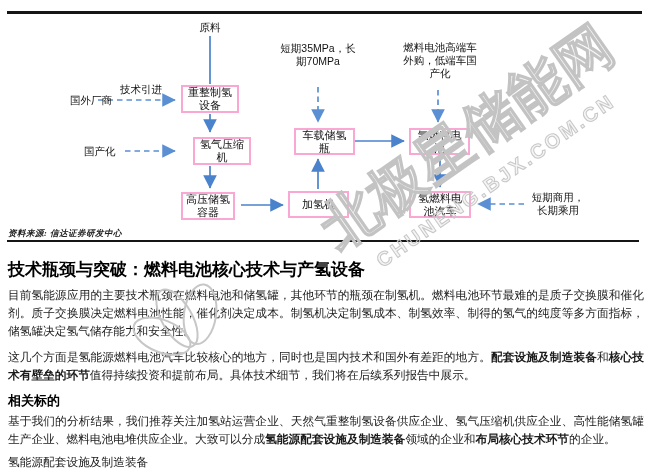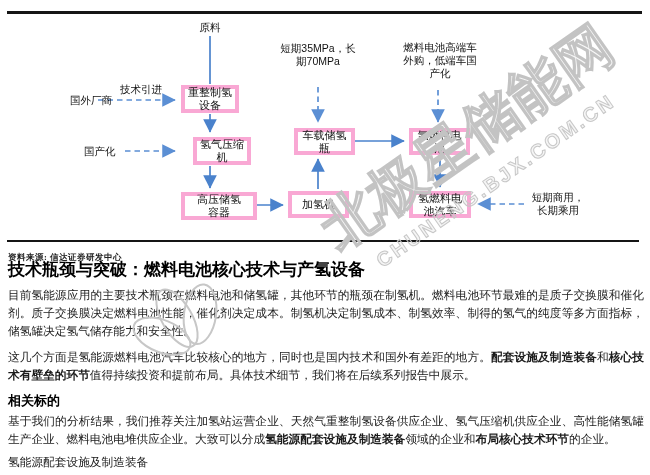--- a/index.html
+++ b/index.html
@@ -3,41 +3,41 @@
 <meta charset="utf-8">
 <style>
   html,body{margin:0;padding:0;background:#fff;}
   .page{position:relative;width:650px;height:475px;background:#fff;overflow:hidden;
         font-family:"Liberation Sans","DejaVu Sans",sans-serif;color:#1b1b1b;}
   .rule{position:absolute;background:#151515;}
   .rule-top{left:7px;right:8px;top:11px;height:3px;}
   .rule-mid{left:7px;right:11px;top:240px;height:2px;}
 
   
-  .dbox{position:absolute;box-sizing:border-box;border:4px solid #f9a8d4;background:#fff;
+  .dbox{position:absolute;box-sizing:border-box;border:2px solid #f9a8d4;background:#fff;
         display:flex;align-items:center;justify-content:center;text-align:center;
         font-size:11px;line-height:13px;white-space:pre-line;color:#111;z-index:10;}
   .dlabel{position:absolute;font-size:10.5px;line-height:13px;color:#111;
           white-space:pre-line;z-index:10;}
   .dlabel.center{text-align:center;}
   svg.arrows{position:absolute;left:0;top:0;z-index:5;}
 
   
   .wm-anchor{position:absolute;width:0;height:0;z-index:30;pointer-events:none;}
   .wm-inner{transform:translate(-50%,-50%) rotate(-35deg);white-space:nowrap;text-align:center;}
   .wm-brand{font-size:56px;font-weight:bold;letter-spacing:1px;
             color:rgba(195,195,195,0.14);-webkit-text-stroke:1.4px #c3c3c3;}
   .wm-domain{font-size:20px;font-weight:bold;letter-spacing:3px;margin-top:2px;
              color:rgba(195,195,195,0.16);-webkit-text-stroke:1px #c7c7c7;
              transform:translateX(26px);}
   .wm-flower{transform:translate(-50%,-50%) rotate(-30deg);}
 
   
-  .src{position:absolute;left:8px;top:252px;font-family:"Liberation Serif","DejaVu Serif",serif;
-       font-weight:bold;font-size:8.5px;letter-spacing:0.5px;color:#222;z-index:10;}
+  .src{position:absolute;left:8px;top:228px;font-family:"Liberation Serif","DejaVu Serif",serif;
+       font-style:italic;font-weight:bold;font-size:8.5px;letter-spacing:0.5px;color:#222;z-index:10;}
   .h1{position:absolute;left:8px;top:258px;font-size:17px;font-weight:bold;color:#000;z-index:10;}
   .h2{position:absolute;left:8px;top:392px;font-size:13px;font-weight:bold;color:#000;z-index:10;}
   .para{position:absolute;left:8px;width:636px;font-family:"Liberation Serif","DejaVu Serif",serif;
         font-size:11.7px;line-height:18.2px;text-align:justify;color:#1b1b1b;z-index:10;}
   .p1{top:287px;} .p2{top:349px;} .p3{top:413px;}
   .subh{position:absolute;left:8px;top:455px;font-family:"Liberation Serif","DejaVu Serif",serif;
         font-size:11.7px;color:#1b1b1b;z-index:10;}
   .para b{font-weight:bold;}
 </style>
 </head>
@@ -71,21 +71,21 @@
       <line x1="318" y1="87" x2="318" y2="122" marker-end="url(#ah-d)"></line>
       <line x1="438" y1="90" x2="438" y2="122" marker-end="url(#ah-d)"></line>
       <line x1="524" y1="204" x2="478" y2="204" marker-end="url(#ah-d)"></line>
     </g>
   </svg>
 
   <div class="dbox" style="left:181px;top:85px;width:58px;height:28px;">重整制氢
 设备</div>
   <div class="dbox" style="left:181px;top:137px;width:58px;height:28px;margin-left:12px;">氢气压缩
 机</div>
-  <div class="dbox" style="left:181px;top:192px;width:76px;height:28px;">高压储氢
+  <div class="dbox" style="left:181px;top:192px;width:54px;height:28px;">高压储氢
 容器</div>
   <div class="dbox" style="left:288px;top:191px;width:61px;height:27px;">加氢机</div>
   <div class="dbox" style="left:294px;top:128px;width:61px;height:27px;">车载储氢
 瓶</div>
   <div class="dbox" style="left:409px;top:128px;width:61px;height:27px;">氢燃料电
 池</div>
   <div class="dbox" style="left:409px;top:191px;width:62px;height:27px;">氢燃料电
 池汽车</div>
 
   <div class="dlabel center" style="left:190px;top:21px;width:40px;">原料</div>

